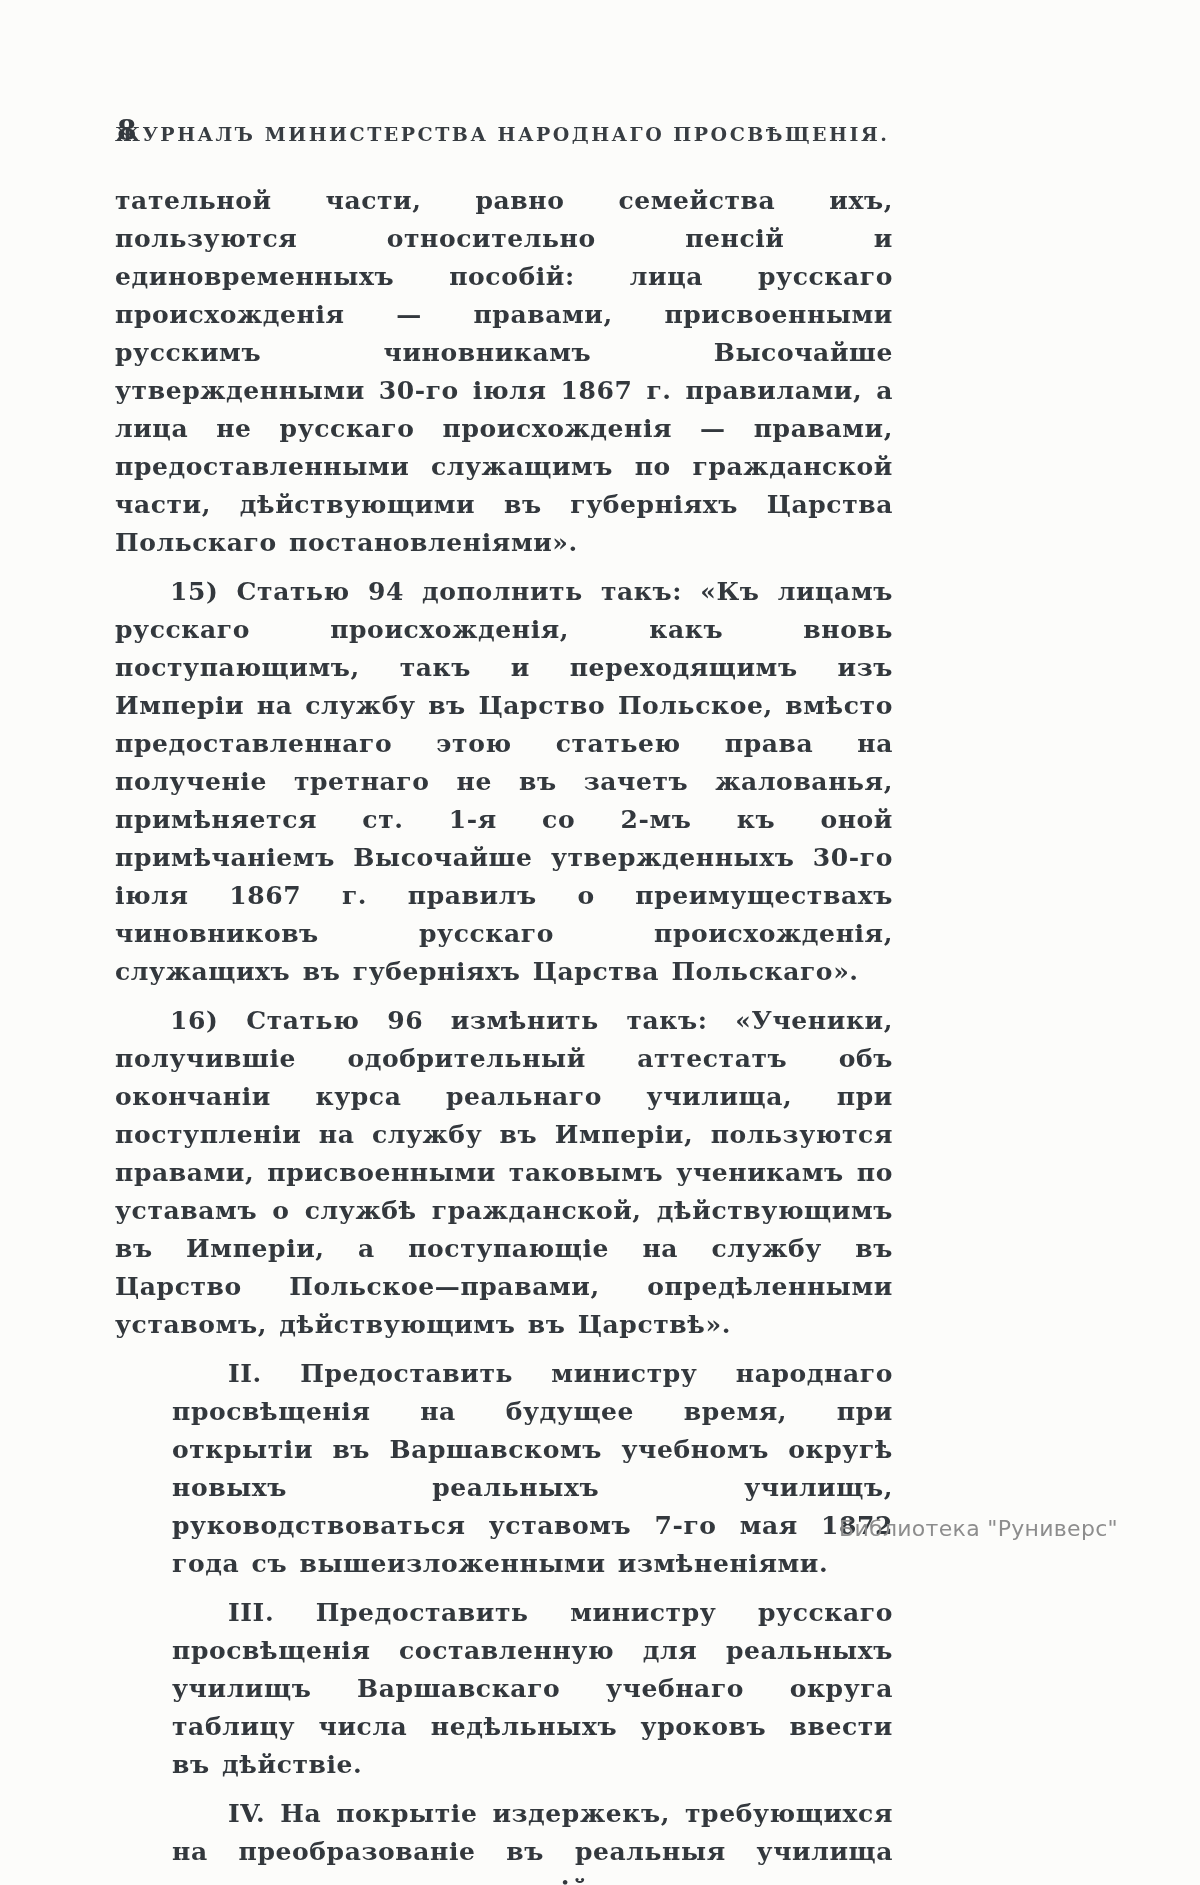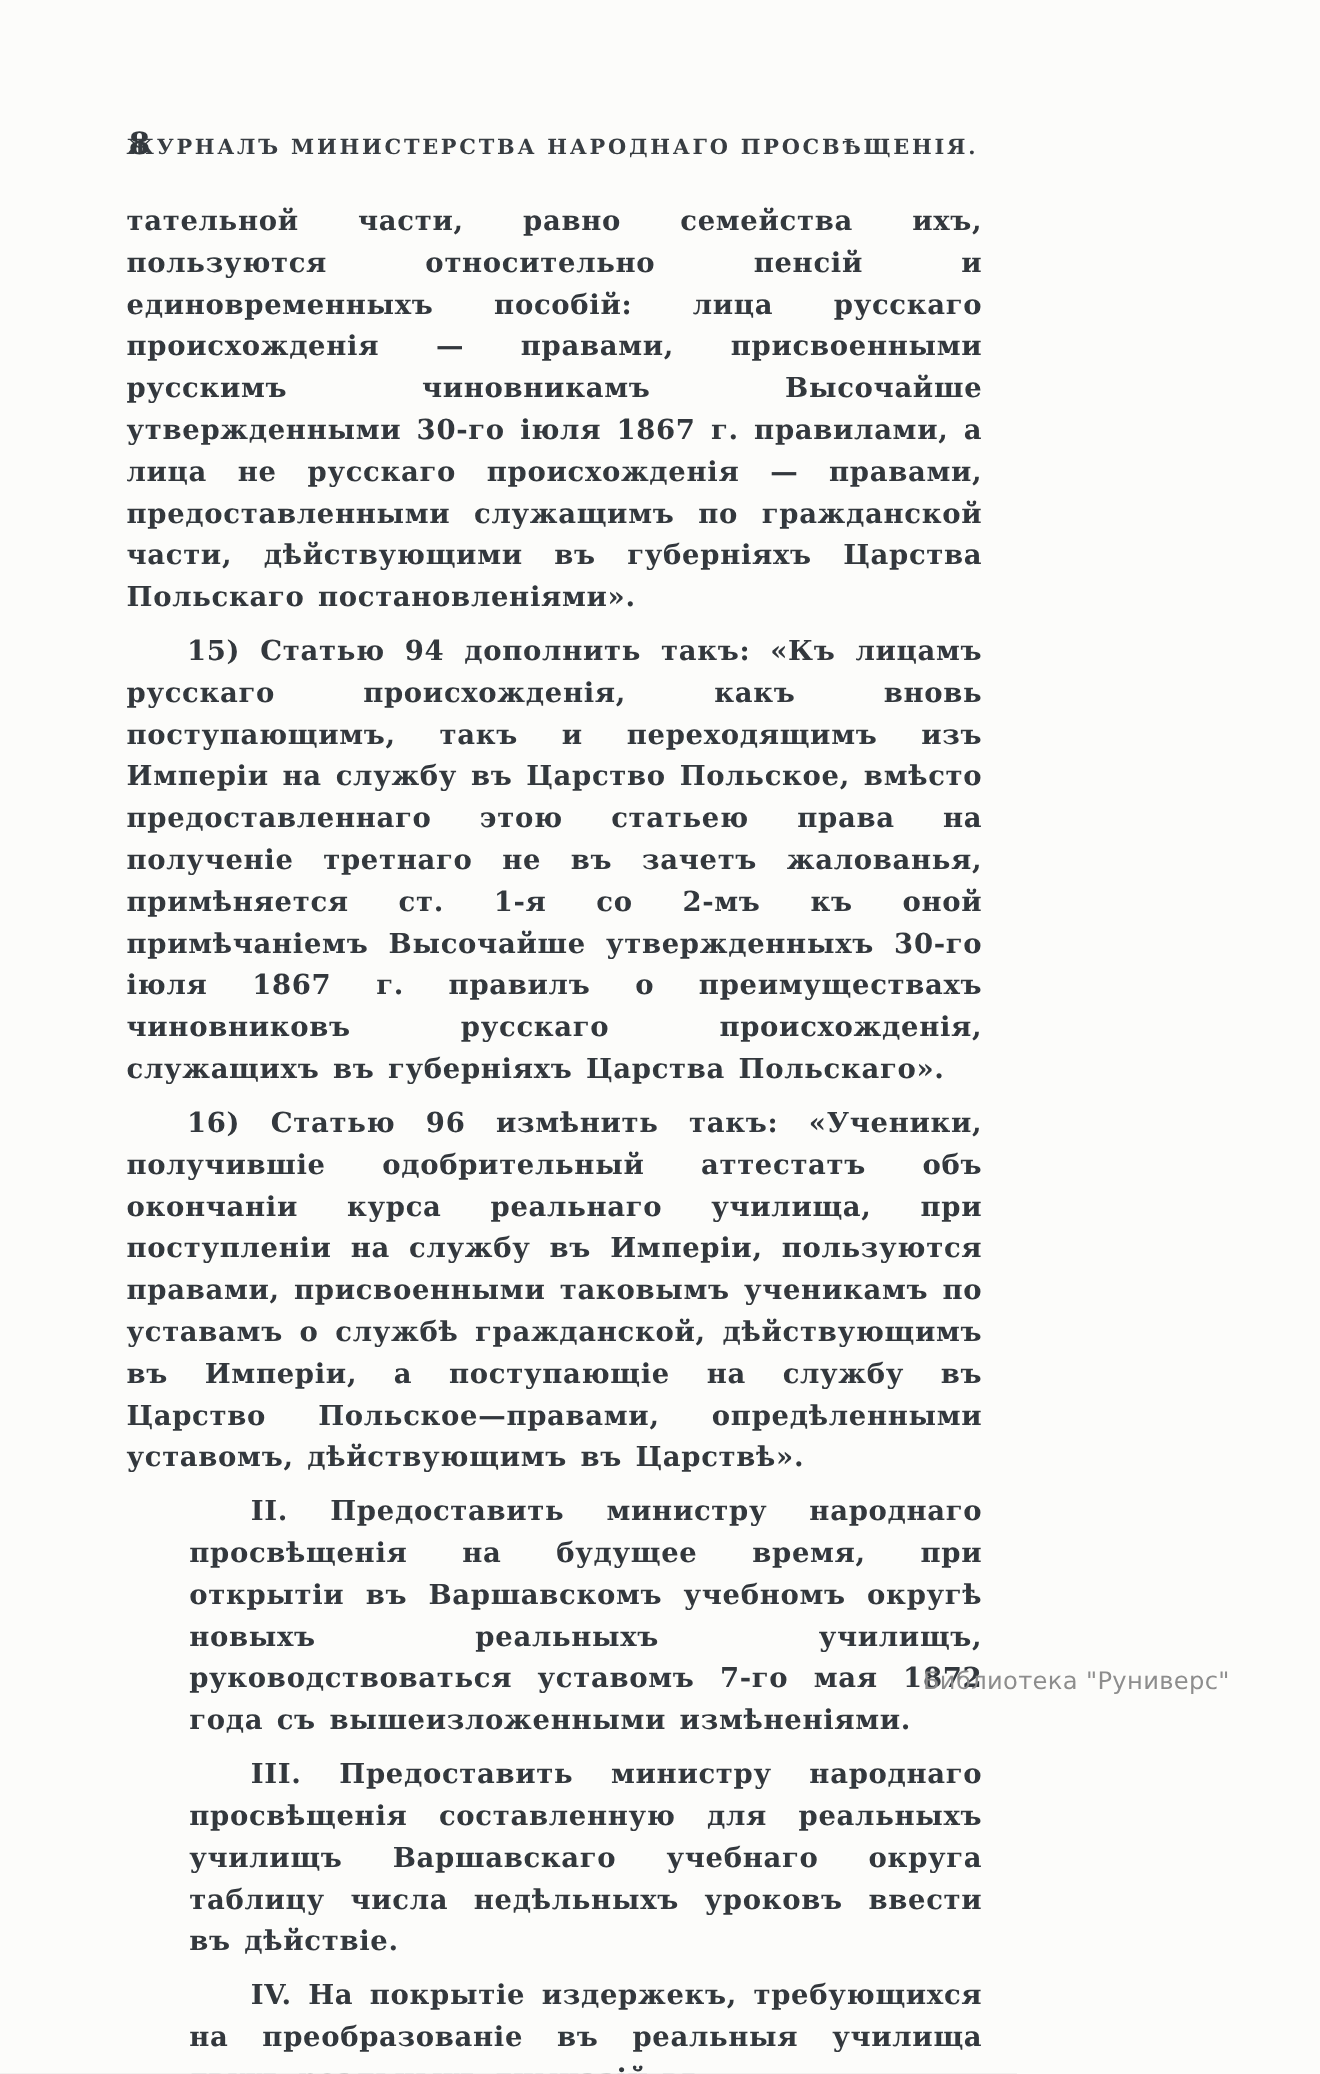--- a/index.html
+++ b/index.html
@@ -71,19 +71,19 @@
   <div class="page-head">
     <span class="page-number">8</span>
     <span class="journal-title">ЖУРНАЛЪ МИНИСТЕРСТВА НАРОДНАГО ПРОСВѢЩЕНІЯ.</span>
   </div>
 
   <div class="body-text">
     <p class="para">тательной части, равно семейства ихъ, пользуются относительно пенсій и единовременныхъ пособій: лица русскаго происхожденія — правами, присвоенными русскимъ чиновникамъ Высочайше утвержденными 30-го іюля 1867 г. правилами, а лица не русскаго происхожденія — правами, предоставленными служащимъ по гражданской части, дѣйствующими въ губерніяхъ Царства Польскаго постановленіями».</p>
     <p class="para indent">15) Статью 94 дополнить такъ: «Къ лицамъ русскаго происхожденія, какъ вновь поступающимъ, такъ и переходящимъ изъ Имперіи на службу въ Царство Польское, вмѣсто предоставленнаго этою статьею права на полученіе третнаго не въ зачетъ жалованья, примѣняется ст. 1-я со 2-мъ къ оной примѣчаніемъ Высочайше утвержденныхъ 30-го іюля 1867 г. правилъ о преимуществахъ чиновниковъ русскаго происхожденія, служащихъ въ губерніяхъ Царства Польскаго».</p>
     <p class="para indent">16) Статью 96 измѣнить такъ: «Ученики, получившіе одобрительный аттестатъ объ окончаніи курса реальнаго училища, при поступленіи на службу въ Имперіи, пользуются правами, присвоенными таковымъ ученикамъ по уставамъ о службѣ гражданской, дѣйствующимъ въ Имперіи, а поступающіе на службу въ Царство Польское—правами, опредѣленными уставомъ, дѣйствующимъ въ Царствѣ».</p>
     <p class="para block-indent">II. Предоставить министру народнаго просвѣщенія на будущее время, при открытіи въ Варшавскомъ учебномъ округѣ новыхъ реальныхъ училищъ, руководствоваться уставомъ 7-го мая 1872 года съ вышеизложенными измѣненіями.</p>
-    <p class="para block-indent">III. Предоставить министру народнаго просвѣщенія составленную для реальныхъ училищъ Варшавскаго учебнаго округа таблицу числа недѣльныхъ уроковъ ввести въ дѣйствіе.</p>
+    <p class="para block-indent">III. Предоставить министру русскаго просвѣщенія составленную для реальныхъ училищъ Варшавскаго учебнаго округа таблицу числа недѣльныхъ уроковъ ввести въ дѣйствіе.</p>
     <p class="para block-indent">IV. На покрытіе издержекъ, требующихся на преобразованіе въ реальныя училища двухъ реальныхъ гимназій въ</p>
   </div>
 
   <div class="watermark">Библиотека "Руниверс"</div>
 
 </div>
 
 </body></html>

